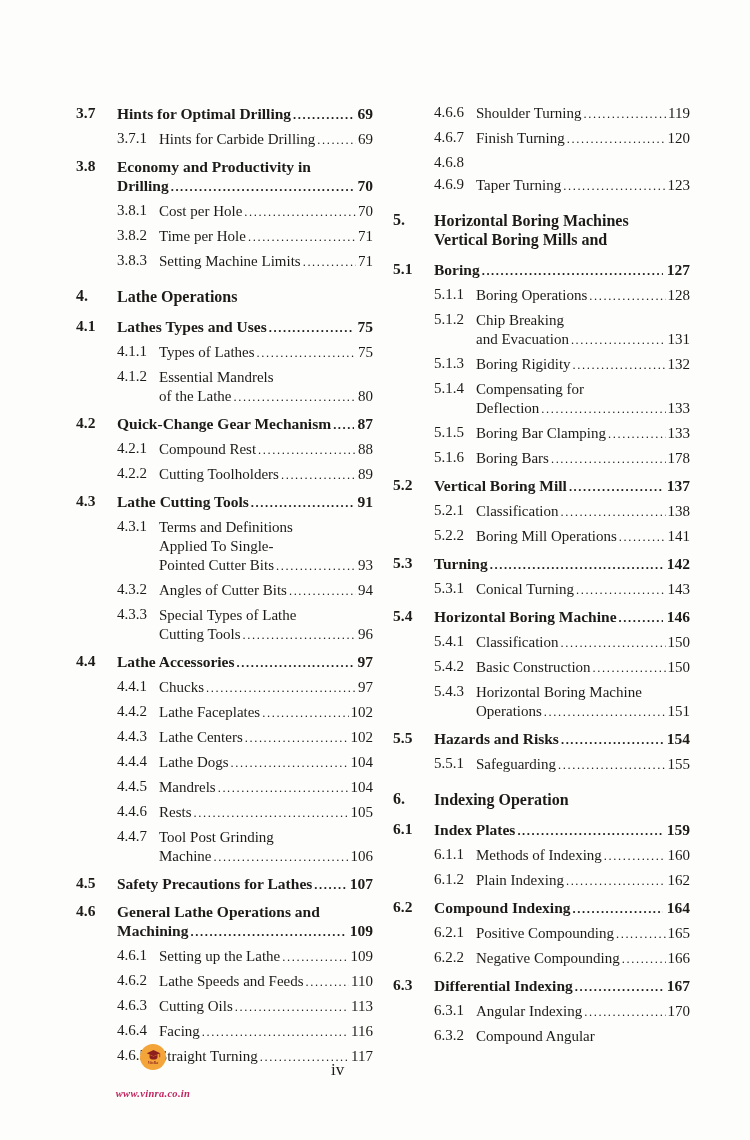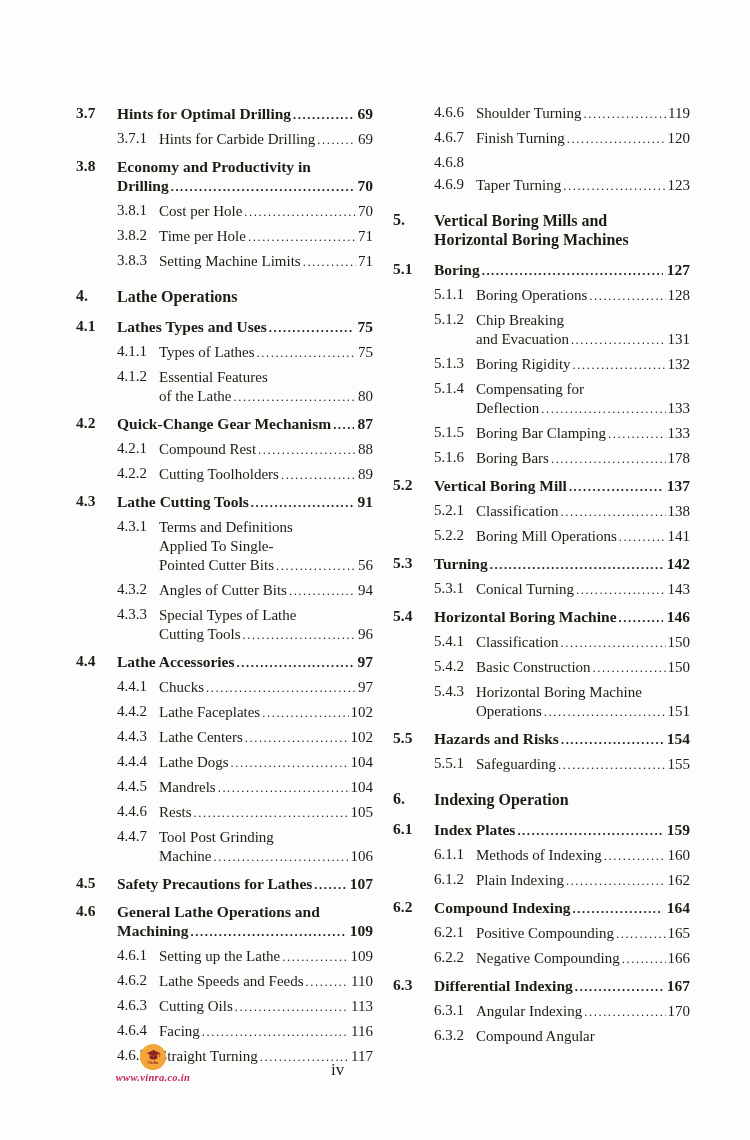--- a/index.html
+++ b/index.html
@@ -62,21 +62,21 @@
     justify-content: center;
   }
   .logo-circle svg { display: block; }
   .logo-tiny {
     font-size: 4px;
     line-height: 4px;
     font-style: italic;
     font-weight: bold;
   }
   .logo-url {
-    margin-top: 2px;
+    margin-top: 18px;
     font-size: 10.5px;
     font-weight: bold;
     font-style: italic;
     letter-spacing: 0.3px;
     white-space: nowrap;
   }
   .folio {
     position: absolute;
     left: 331px; top: 20px;
     width: 40px;
@@ -173,21 +173,21 @@
             <div class="line leader">
               <span class="txt">Types of Lathes</span>
               <span class="dots"></span>
               <span class="page-no">75</span>
             </div>
           </div>
         </div>
         <div class="entry level2">
           <span class="num">4.1.2</span>
           <div class="body">
-            <div class="line"><span class="txt">Essential Features</span></div>
+            <div class="line"><span class="txt">Essential Mandrels</span></div>
             <div class="line leader">
               <span class="txt">of the Lathe</span>
               <span class="dots"></span>
               <span class="page-no">80</span>
             </div>
           </div>
         </div>
         <div class="entry level1">
           <span class="num">4.2</span>
           <div class="body">
@@ -229,21 +229,21 @@
           </div>
         </div>
         <div class="entry level2">
           <span class="num">4.3.1</span>
           <div class="body">
             <div class="line"><span class="txt">Terms and Definitions</span></div>
             <div class="line"><span class="txt">Applied To Single-</span></div>
             <div class="line leader">
               <span class="txt">Pointed Cutter Bits</span>
               <span class="dots"></span>
-              <span class="page-no">56</span>
+              <span class="page-no">93</span>
             </div>
           </div>
         </div>
         <div class="entry level2">
           <span class="num">4.3.2</span>
           <div class="body">
             <div class="line leader">
               <span class="txt">Angles of Cutter Bits</span>
               <span class="dots"></span>
               <span class="page-no">94</span>
@@ -444,22 +444,22 @@
             <div class="line leader">
               <span class="txt">Taper Turning</span>
               <span class="dots"></span>
               <span class="page-no">123</span>
             </div>
           </div>
         </div>
         <div class="entry level0">
           <span class="num">5.</span>
           <div class="body">
+            <div class="line"><span class="txt">Horizontal Boring Machines</span></div>
             <div class="line"><span class="txt">Vertical Boring Mills and</span></div>
-            <div class="line"><span class="txt">Horizontal Boring Machines</span></div>
           </div>
         </div>
         <div class="entry level1">
           <span class="num">5.1</span>
           <div class="body">
             <div class="line leader">
               <span class="txt">Boring</span>
               <span class="dots"></span>
               <span class="page-no">127</span>
             </div>

